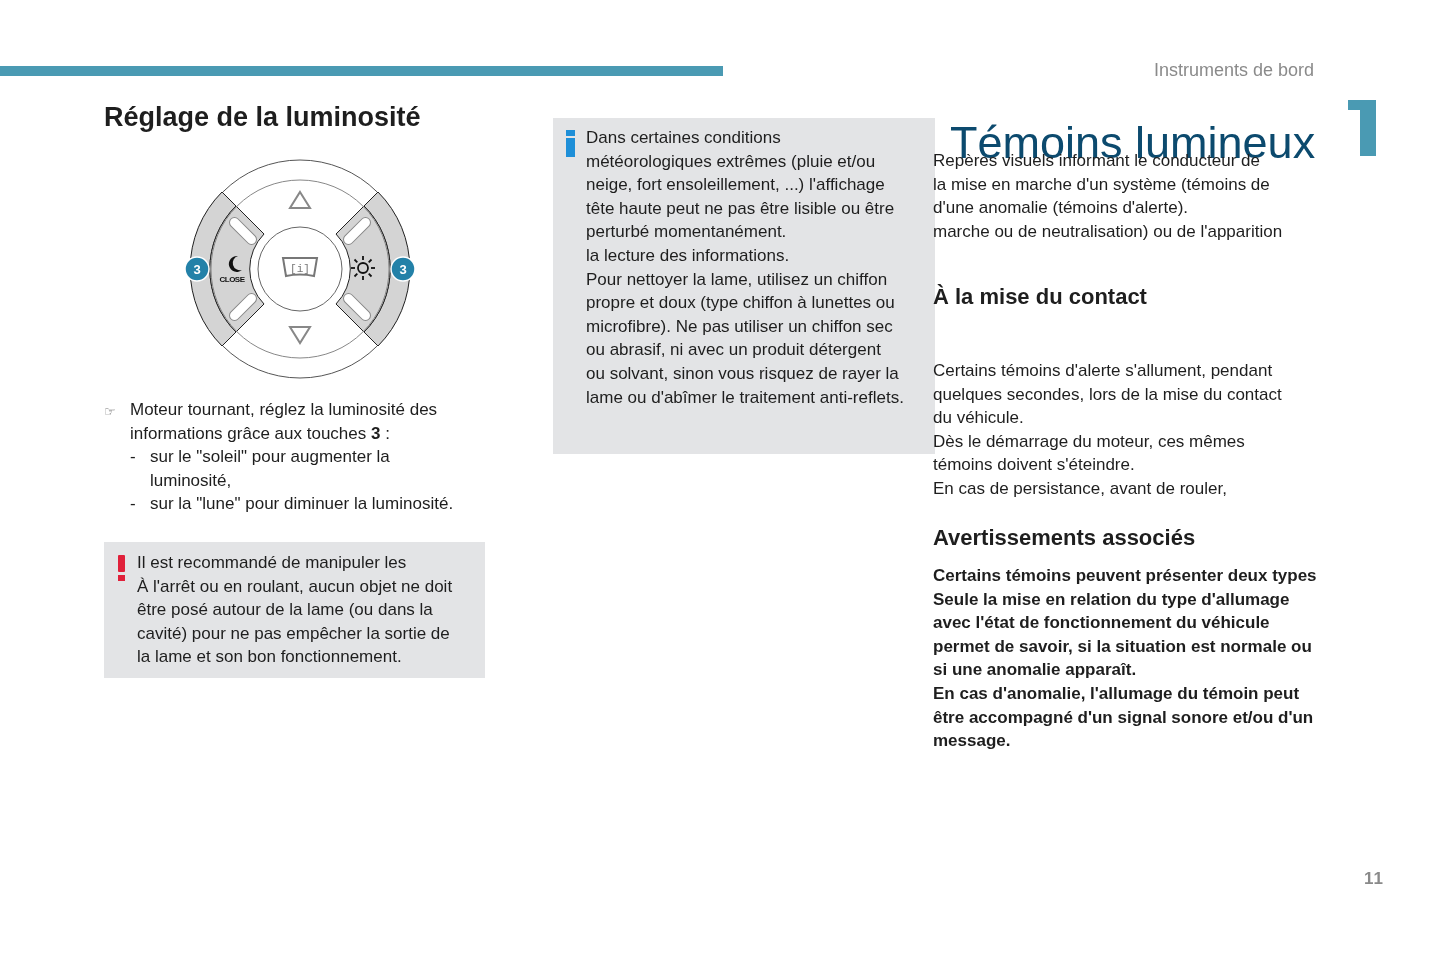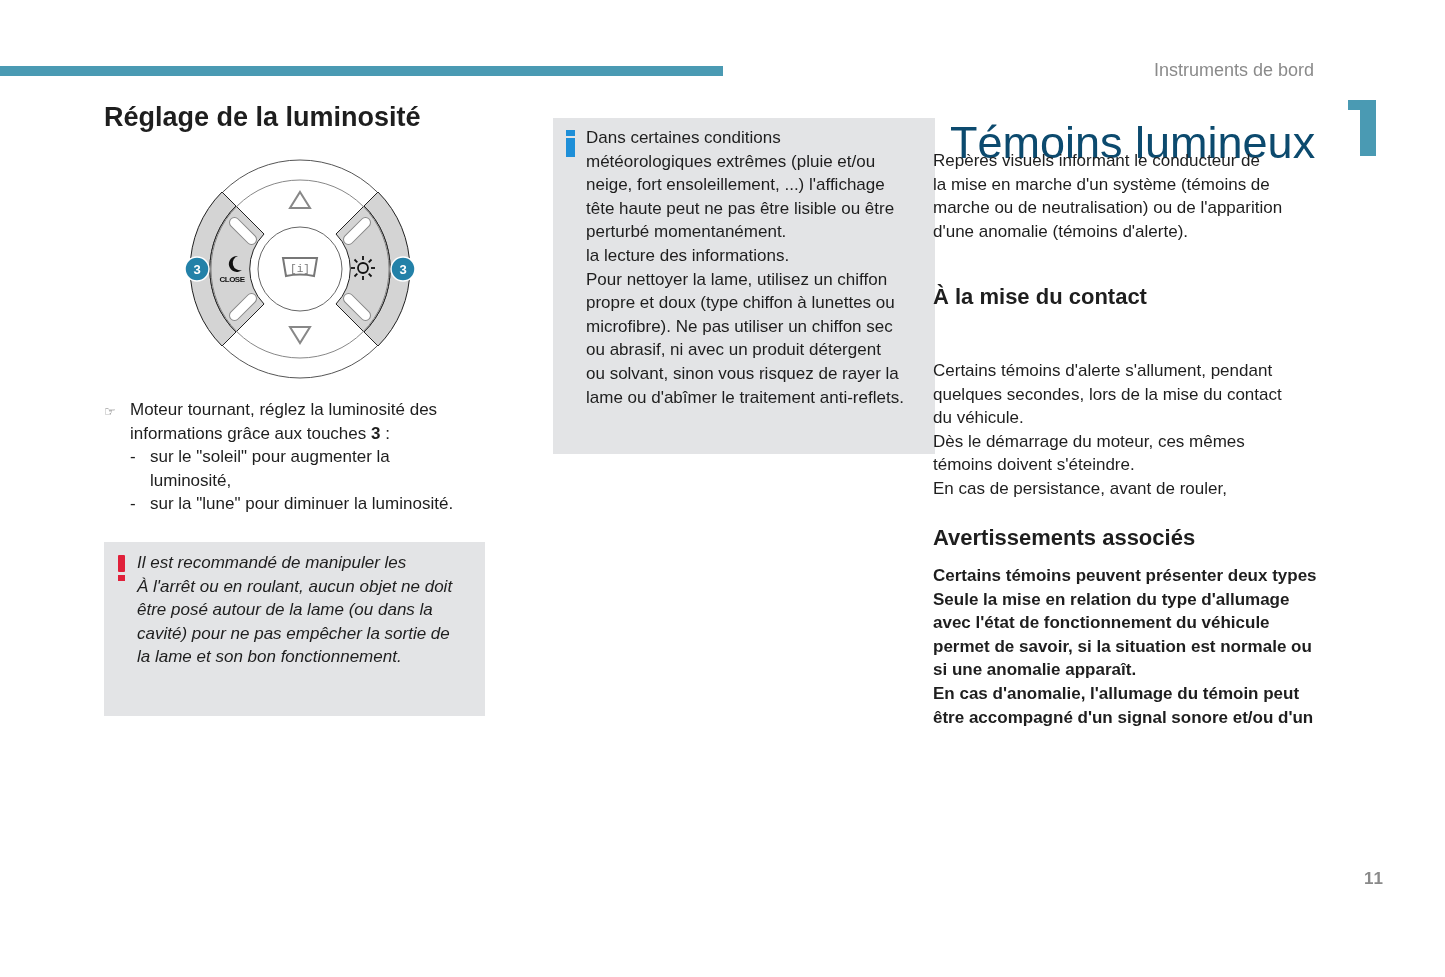--- a/index.html
+++ b/index.html
@@ -25,21 +25,21 @@
   .instructions { position: absolute; left: 104px; top: 398px; width: 390px; font-size: 17px; line-height: 23.6px; }
   .instructions .hand { position: absolute; left: 0; top: 2px; font-size: 13px; color: #777; }
   .instructions .lead { padding-left: 26px; }
   .instructions ul { list-style: none; margin: 0; padding: 0 0 0 26px; }
   .instructions li { position: relative; padding-left: 20px; }
   .instructions li::before { content: "-"; position: absolute; left: 0; }
 
   .note-box {
     position: absolute; background: #e3e4e6; font-size: 17px; line-height: 23.6px; color: #1e1e1e;
   }
-  .warn-box { left: 104px; top: 542px; width: 381px; height: 174px; font-style: italic; }
+  .warn-box { left: 104px; top: 542px; width: 381px; height: 136px; }
   .info-box { left: 518px; top: 118px; width: 382px; height: 336px; margin-left: 35px; }
   .note-box .text { position: absolute; }
   .warn-box .text { left: 33px; top: 9px; width: 345px; }
   .info-box .text { left: 33px; top: 8px; width: 345px; }
   .warn-icon { position: absolute; left: 14px; top: 13px; width: 7px; height: 26px; }
   .warn-icon .bar { position: absolute; left: 0; top: 0; width: 7px; height: 17px; background: #e0203a; border-radius: 1px; }
   .warn-icon .dot { position: absolute; left: 0; top: 20px; width: 7px; height: 6px; background: #e0203a; }
   .info-icon { position: absolute; left: 13px; top: 12px; width: 9px; height: 27px; }
   .info-icon .dot { position: absolute; left: 0; top: 0; width: 9px; height: 6px; background: #1e8fd8; }
   .info-icon .bar { position: absolute; left: 0; top: 8px; width: 9px; height: 19px; background: #1e8fd8; }
@@ -155,22 +155,22 @@
     <span class="line">ou abrasif, ni avec un produit détergent</span>
     <span class="line">ou solvant, sinon vous risquez de rayer la</span>
     <span class="line">lame ou d'abîmer le traitement anti-reflets.</span>
   </div>
 </div>
 
 <h1 class="t-temoins">Témoins lumineux</h1>
 <p class="para p-intro">
   <span class="line">Repères visuels informant le conducteur de</span>
   <span class="line">la mise en marche d'un système (témoins de</span>
+  <span class="line">d'une anomalie (témoins d'alerte).</span>
   <span class="line">marche ou de neutralisation) ou de l'apparition</span>
-  <span class="line">d'une anomalie (témoins d'alerte).</span>
 </p>
 
 <h2 class="section-title t-contact">À la mise du contact</h2>
 <p class="para p-contact">
   <span class="line">Certains témoins d'alerte s'allument, pendant</span>
   <span class="line">quelques secondes, lors de la mise du contact</span>
   <span class="line">du véhicule.</span>
   <span class="line">Dès le démarrage du moteur, ces mêmes</span>
   <span class="line">témoins doivent s'éteindre.</span>
   <span class="line">En cas de persistance, avant de rouler,</span>
@@ -178,15 +178,16 @@
 
 <h2 class="section-title t-avert">Avertissements associés</h2>
 <p class="para p-avert">
   <span class="line">Certains témoins peuvent présenter deux types</span>
   <span class="line">Seule la mise en relation du type d'allumage</span>
   <span class="line">avec l'état de fonctionnement du véhicule</span>
   <span class="line">permet de savoir, si la situation est normale ou</span>
   <span class="line">si une anomalie apparaît.</span>
   <span class="line">En cas d'anomalie, l'allumage du témoin peut</span>
   <span class="line">être accompagné d'un signal sonore et/ou d'un</span>
+  <span class="line">message.</span>
 </p>
 
 <div class="page-number">11</div>
 
 </body></html>

